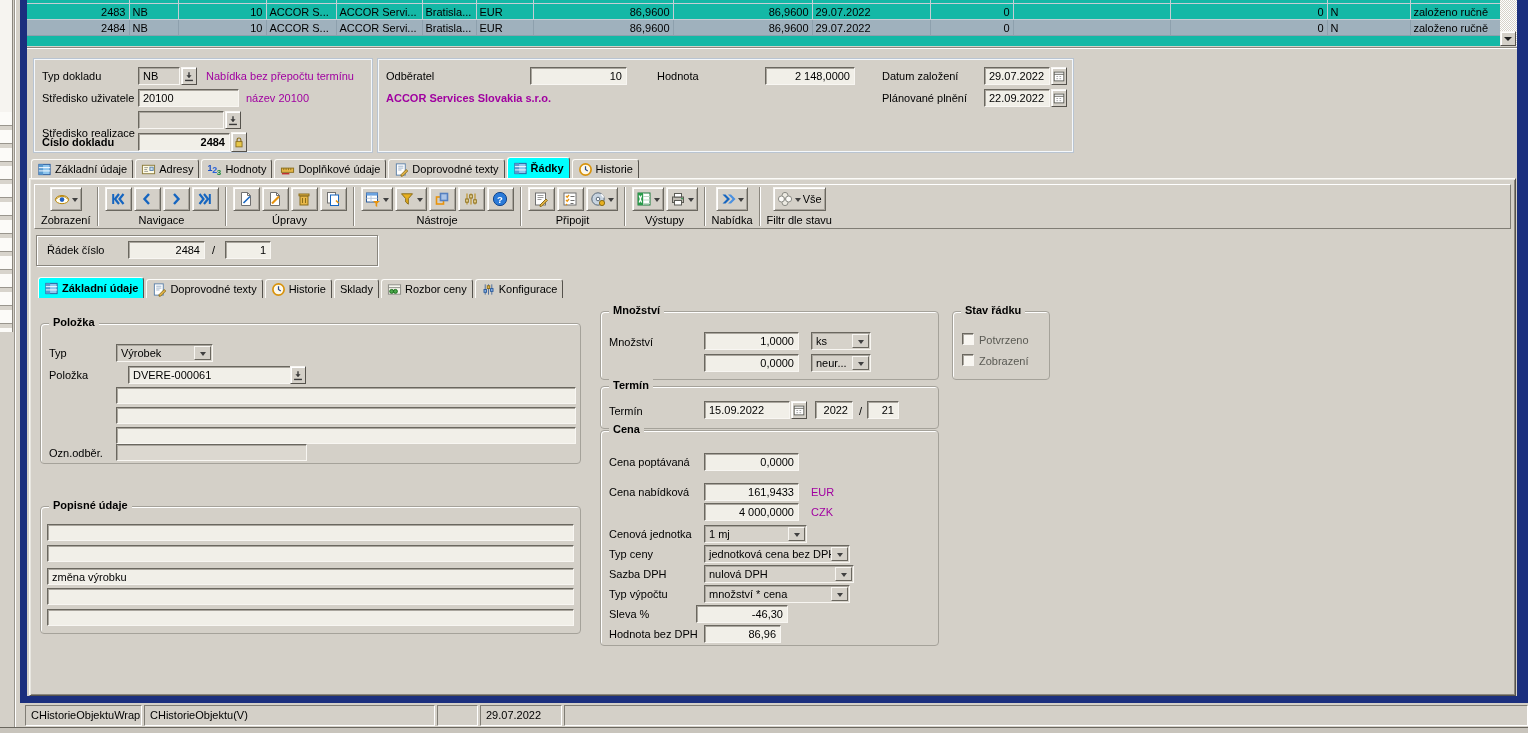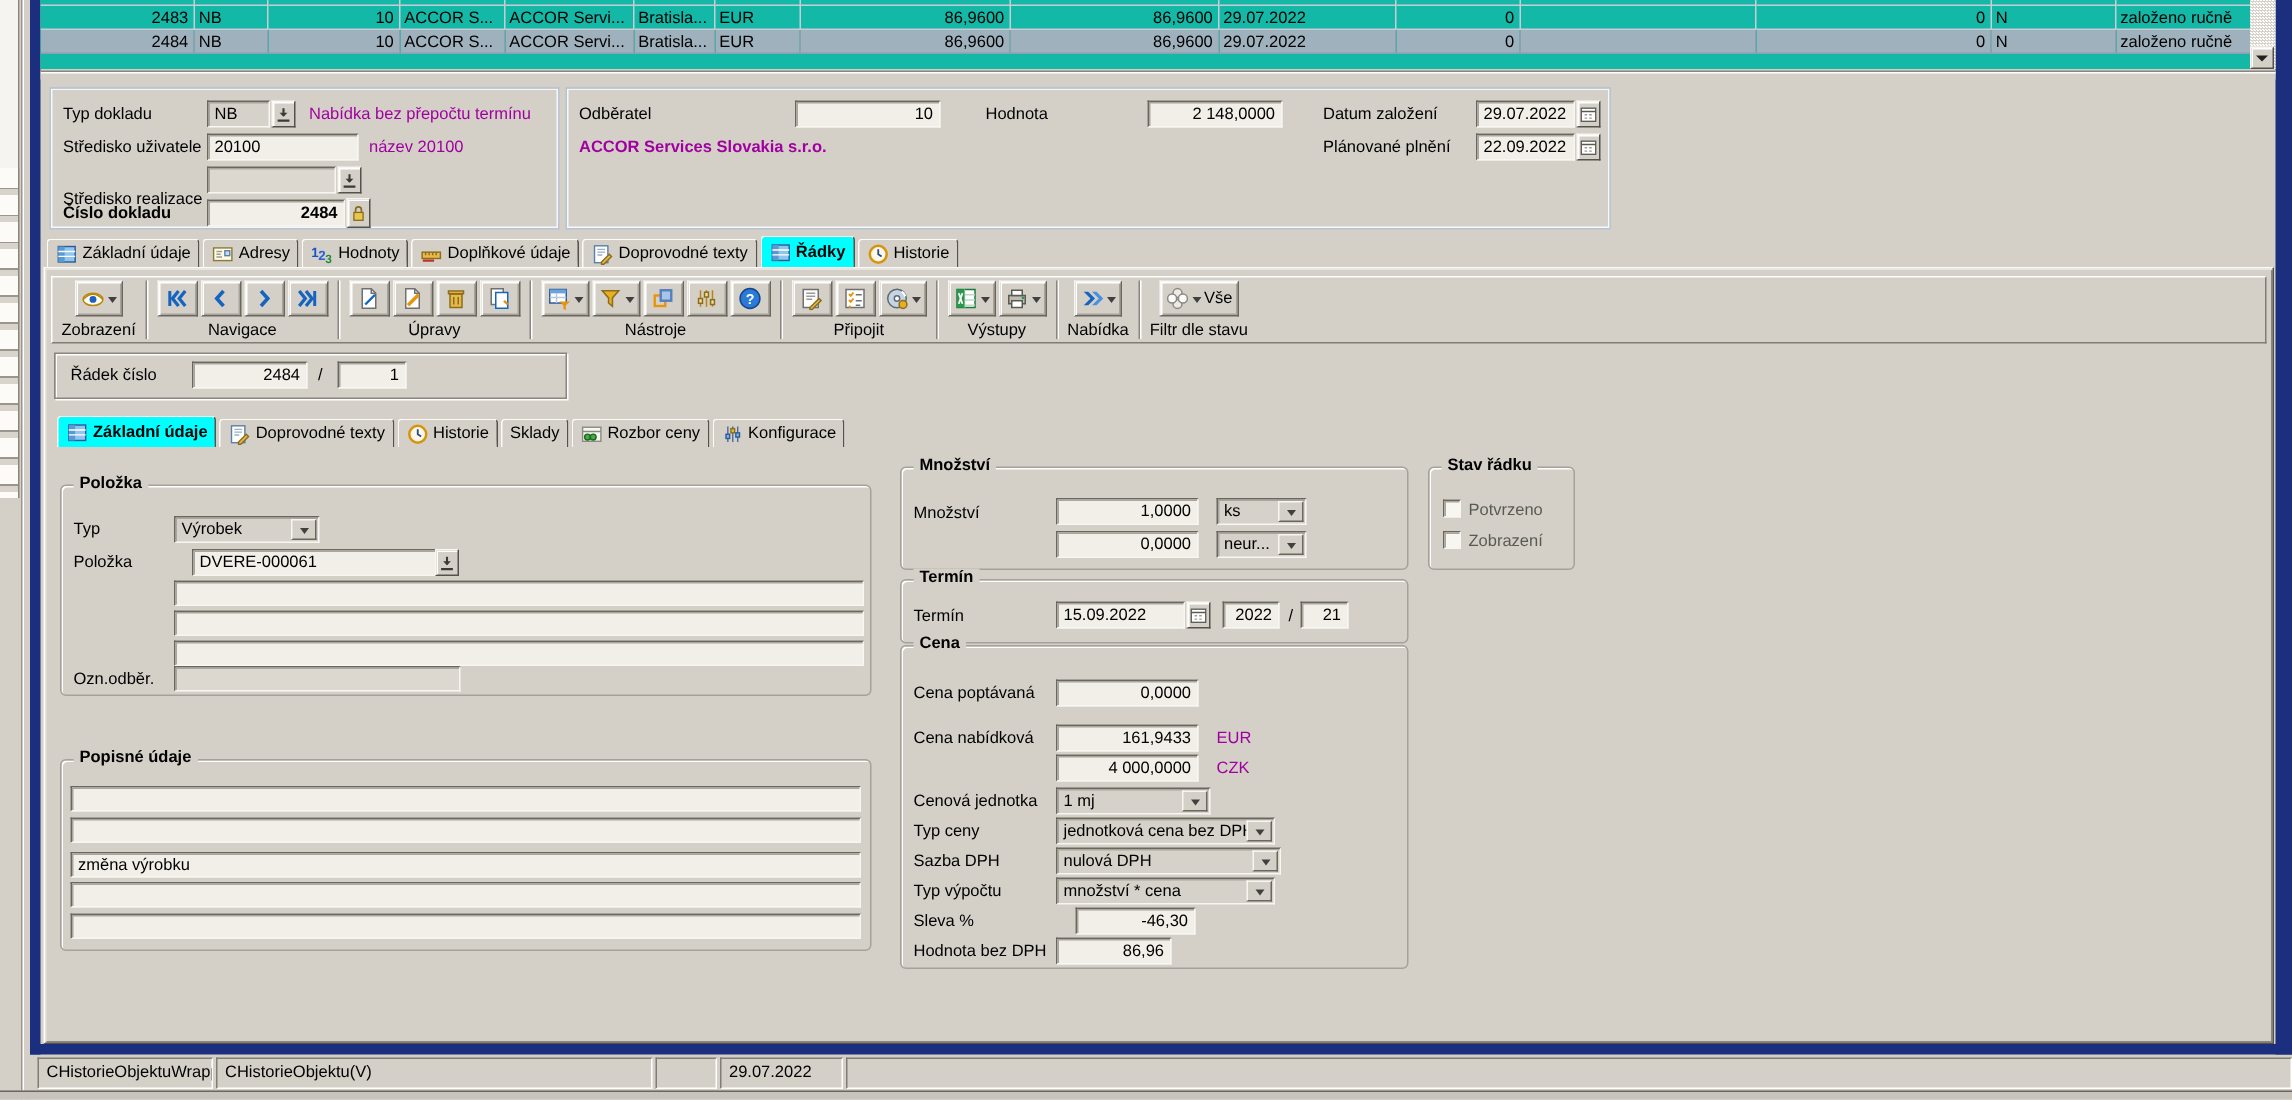--- a/index.html
+++ b/index.html
@@ -689,21 +689,21 @@
 
         <span class="lbl" style="left:8px;top:157px">Typ výpočtu</span>
         <div class="combo sunk" style="left:103px;top:154px;width:146px">
           <span>množství * cena</span>
           <span class="ca">
               <span class="dda"></span>
             </span>
         </div>
 
         <span class="lbl" style="left:8px;top:177px">Sleva %</span>
-        <div class="fld r sunk" style="left:116px;top:174px;width:80px">-46,30</div>
+        <div class="fld r sunk" style="left:95px;top:174px;width:92px">-46,30</div>
 
         <span class="lbl" style="left:8px;top:197px">Hodnota bez DPH</span>
         <div class="fld r sunk" style="left:103px;top:194px;width:77px">86,96</div>
       </div>
 
     </div>
   </div>
 
   <div class="statusbar">
     <div class="sb-cell" style="width:117px">CHistorieObjektuWrappe</div>

